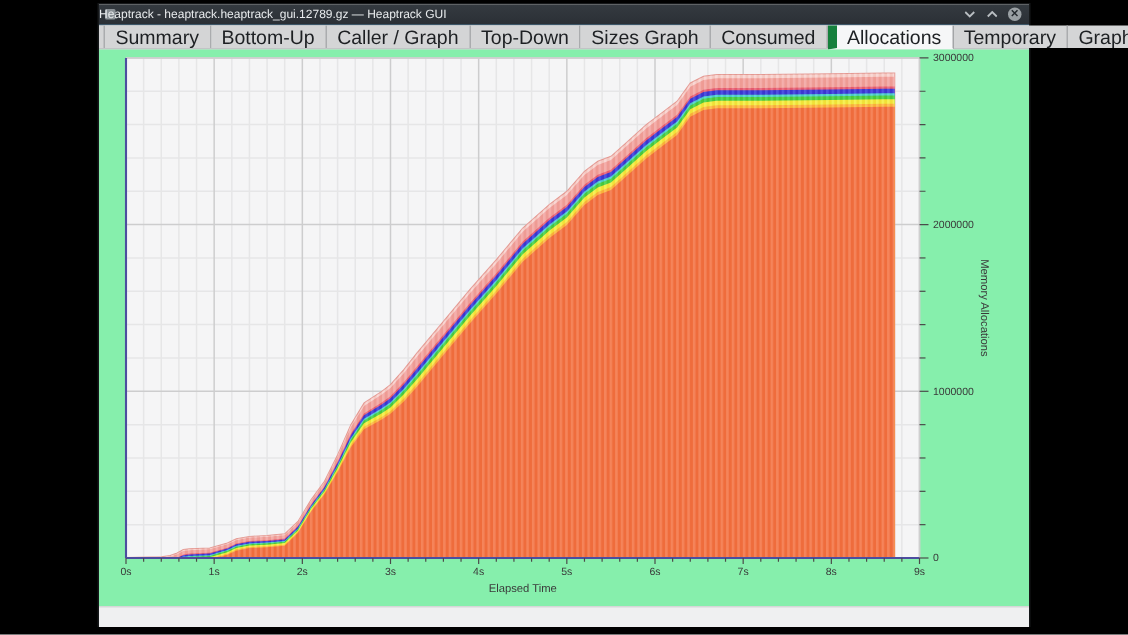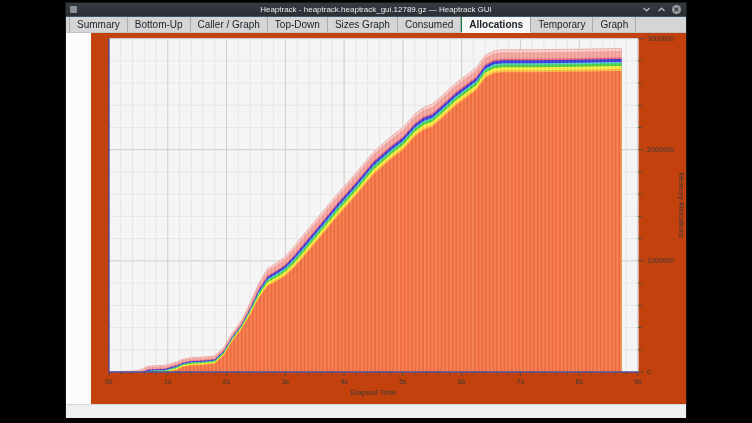--- a/index.html
+++ b/index.html
@@ -13,43 +13,43 @@
   }
   .titlebar{
     height:13px;background:linear-gradient(#343a40,#2b3036);
     display:flex;align-items:center;position:relative;
   }
   .titlebar-sep{height:1px;background:#3c5668;}
   .app-icon{
     width:7px;height:7px;margin-left:4px;background:#8a9196;border-radius:1px;flex:0 0 auto;
   }
   .title-text{
-    position:absolute;left:0;right:0;text-align:center;
+    position:absolute;left:0;right:0;text-align:left;
     color:#e8ebed;font-size:8px;line-height:13px;white-space:nowrap;
   }
   .win-buttons{position:absolute;right:4px;top:0;height:13px;display:flex;align-items:center;gap:4px;}
   .win-btn{width:11px;height:11px;display:flex;align-items:center;justify-content:center;cursor:default;}
   .close-circle{
     width:9px;height:9px;border-radius:50%;background:#9aa0a4;color:#24292e;
     font-size:7px;line-height:9px;text-align:center;font-weight:bold;
   }
   .tabbar{
     height:15px;background:#d4d5d6;display:flex;align-items:stretch;
     border-bottom:1px solid #c2c4c6;padding-left:3px;
   }
   .tab{
-    font-size:10px;line-height:15px;padding:0 7px;color:#1d2023;white-space:nowrap;
+    font-size:13px;line-height:15px;padding:0 7px;color:#1d2023;white-space:nowrap;
     border-right:1px solid #aaacae;background:#d4d5d6;cursor:default;
   }
   .tab:first-child{border-left:1px solid #aaacae;}
   .tab.selected{
-    background:#f6f7f8;border-right:1px solid #a3a5a7;border-left:1px solid #15803d;
-    margin-bottom:-1px;border-bottom:1px solid #f6f7f8;font-weight:bold;
-  }
-  .content{position:relative;height:371px;background:#c2410c;margin-left:25px;}
+    background:#f6f7f8;border-right:1px solid #a3a5a7;border-left:6px solid #15803d;
+    margin-bottom:-1px;border-bottom:1px solid #f6f7f8;
+  }
+  .content{position:relative;height:371px;background:#86efac;}
   .statusbar{
     height:13px;background:#eff0f1;border-top:1px solid #d6d7d8;
   }
   svg text{font-family:"Liberation Sans",sans-serif;}
 </style>
 </head>
 <body>
 
 <div class="window">
 

